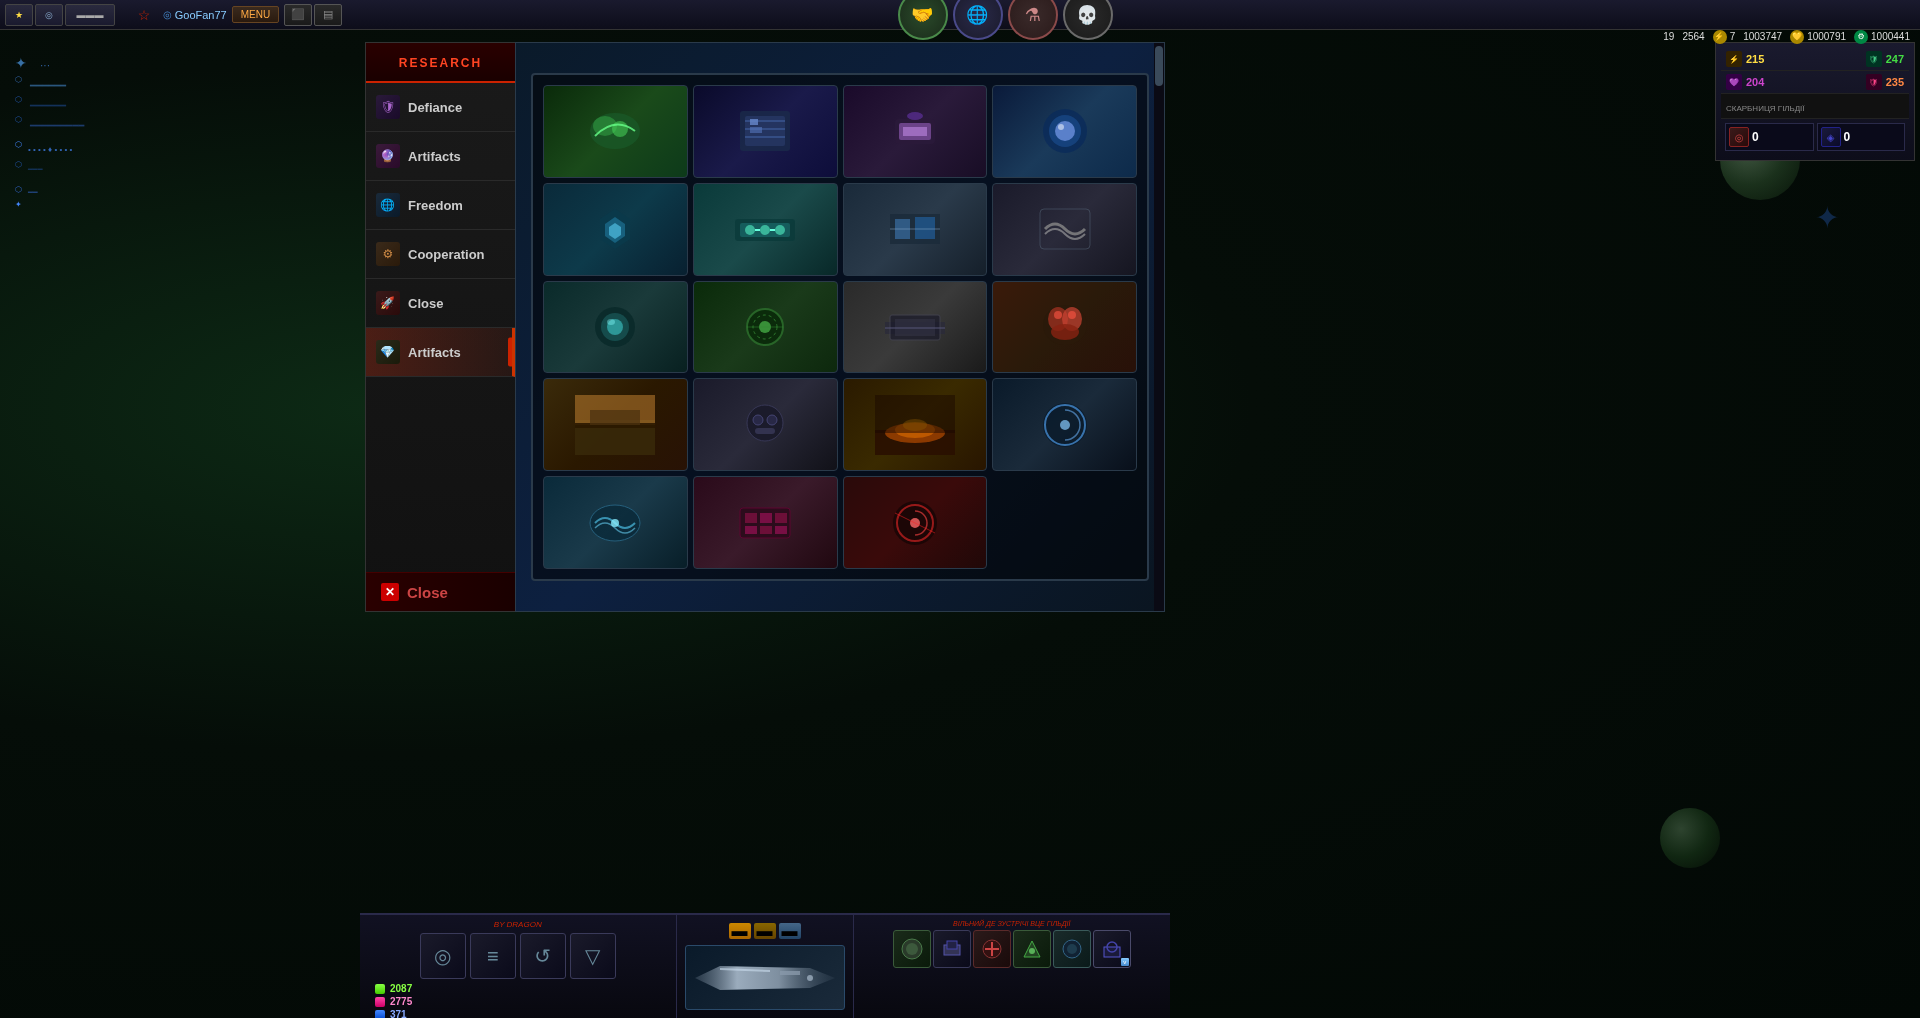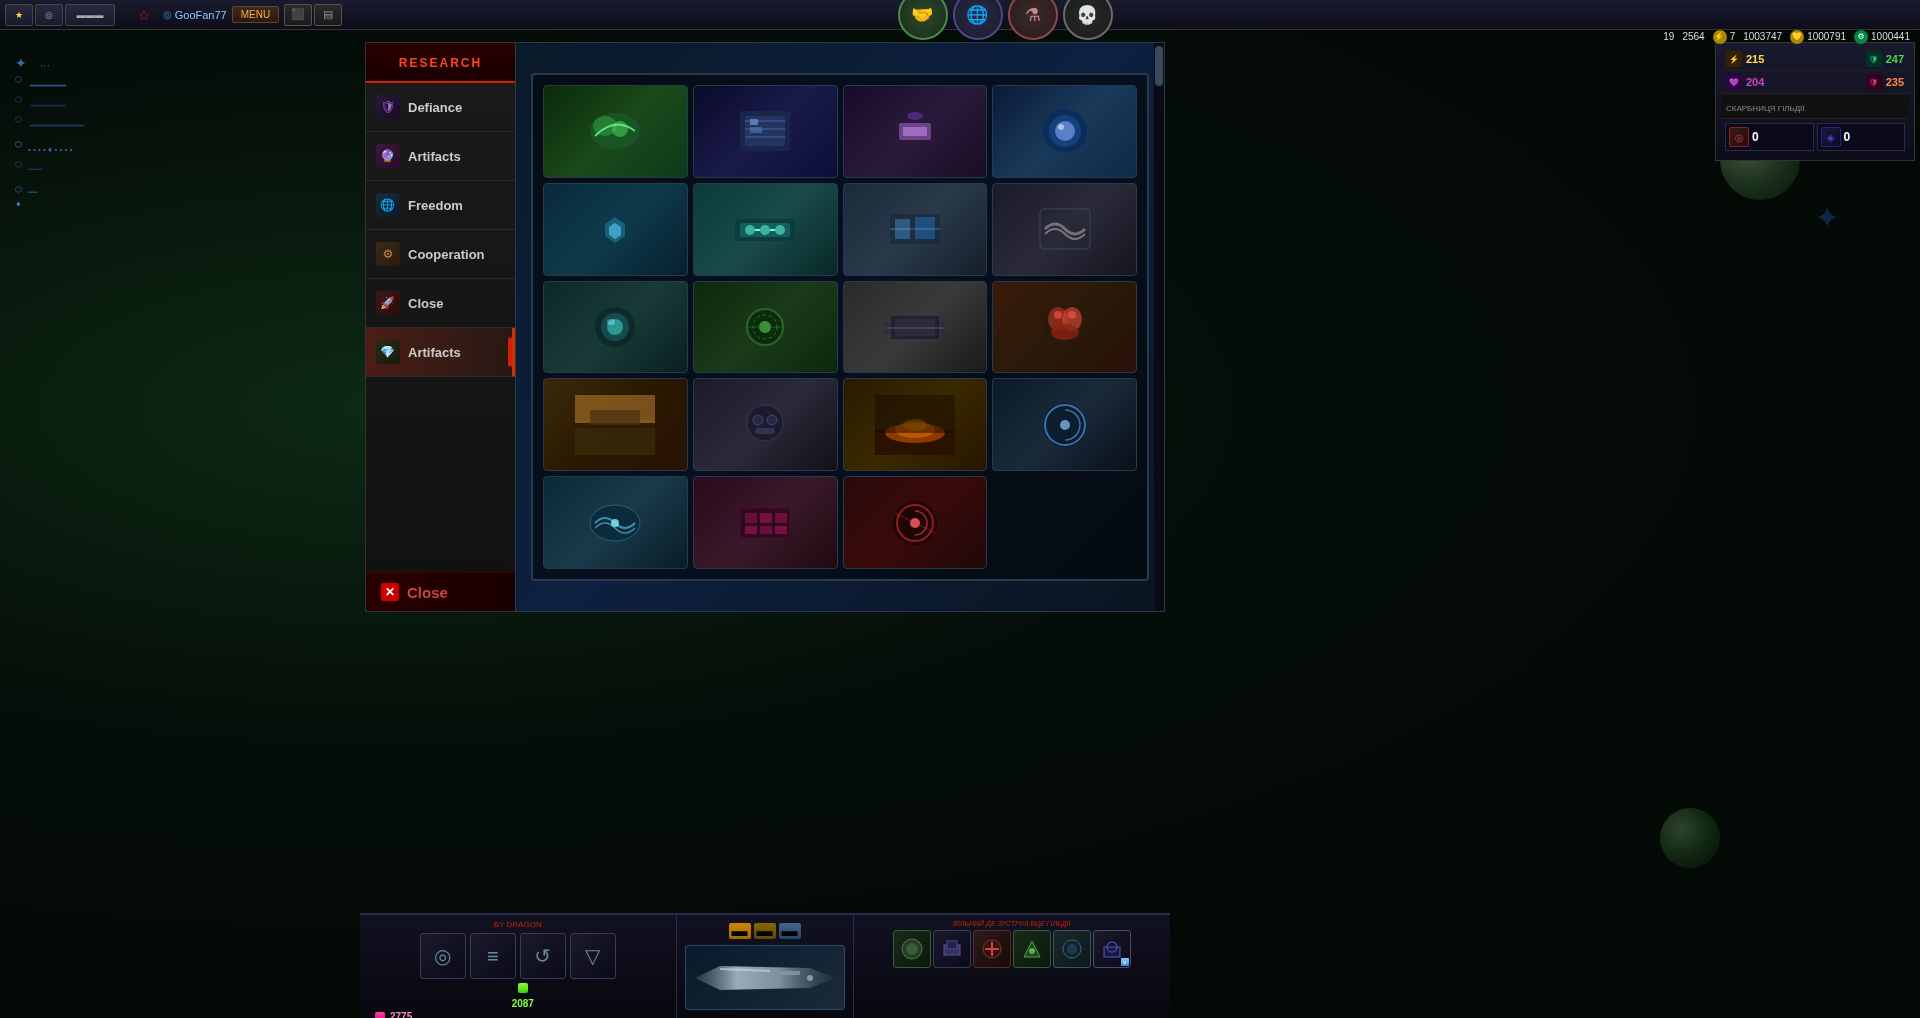--- a/index.html
+++ b/index.html
@@ -818,29 +818,29 @@
 
     <div class="content-scroll">
       <div class="scroll-thumb"></div>
     </div>
   </div>
 </div>
 
 <div style="position:absolute; bottom:0; left:360px; width:810px; height:105px; background:linear-gradient(to top, #08080f, #111122); border-top:2px solid #2a2a4a; z-index:10; display:flex;">
 
   <div style="width:320px; border-right:1px solid #2a2a4a; position:relative; padding:5px;">
-    <div style="text-align:center; color:#cc2200; font-size:8px; margin-bottom:4px;">BY DRAGON</div>
+    <div style="text-align:center; color:#cc2200; font-size:8px; font-style:italic; margin-bottom:4px;">BY DRAGON</div>
     <div style="display:flex; gap:4px; justify-content:center; margin-bottom:4px;">
       <div style="width:46px; height:46px; background:linear-gradient(135deg,#1a1a2a,#0a0a1a); border:1px solid #3a3a5a; border-radius:3px; display:flex;align-items:center;justify-content:center; color:#668899; font-size:20px; cursor:pointer;">◎</div>
       <div style="width:46px; height:46px; background:linear-gradient(135deg,#1a1a2a,#0a0a1a); border:1px solid #3a3a5a; border-radius:3px; display:flex;align-items:center;justify-content:center; color:#668899; font-size:20px; cursor:pointer;">≡</div>
       <div style="width:46px; height:46px; background:linear-gradient(135deg,#1a1a2a,#0a0a1a); border:1px solid #3a3a5a; border-radius:3px; display:flex;align-items:center;justify-content:center; color:#668899; font-size:20px; cursor:pointer;">↺</div>
       <div style="width:46px; height:46px; background:linear-gradient(135deg,#1a1a2a,#0a0a1a); border:1px solid #3a3a5a; border-radius:3px; display:flex;align-items:center;justify-content:center; color:#668899; font-size:20px; cursor:pointer;">▽</div>
     </div>
     <div style="display:flex; flex-direction:column; gap:2px; padding-left:10px;">
-      <div style="display:flex; align-items:center; gap:5px;flex-direction:column;">
+      <div style="display:flex; align-items:center; gap:5px;">
         <div style="width:10px; height:10px; border-radius:2px; background:linear-gradient(#88ff44,#44cc00);"></div>
         <span style="color:#88ff44; font-size:10px; font-weight:bold;">2087</span>
       </div>
       <div style="display:flex; align-items:center; gap:5px;">
         <div style="width:10px; height:10px; border-radius:2px; background:linear-gradient(#ff44aa,#cc0066);"></div>
         <span style="color:#ff88cc; font-size:10px; font-weight:bold;">2775</span>
       </div>
       <div style="display:flex; align-items:center; gap:5px;">
         <div style="width:10px; height:10px; border-radius:2px; background:linear-gradient(#4488ff,#0044cc);"></div>
         <span style="color:#88aaff; font-size:10px; font-weight:bold;">371</span>

